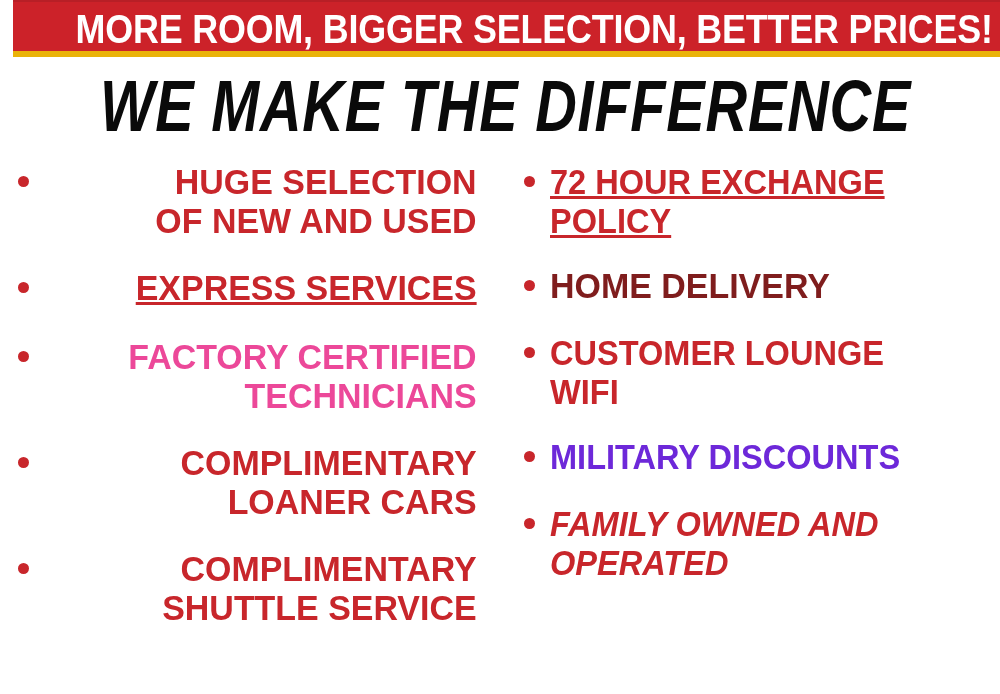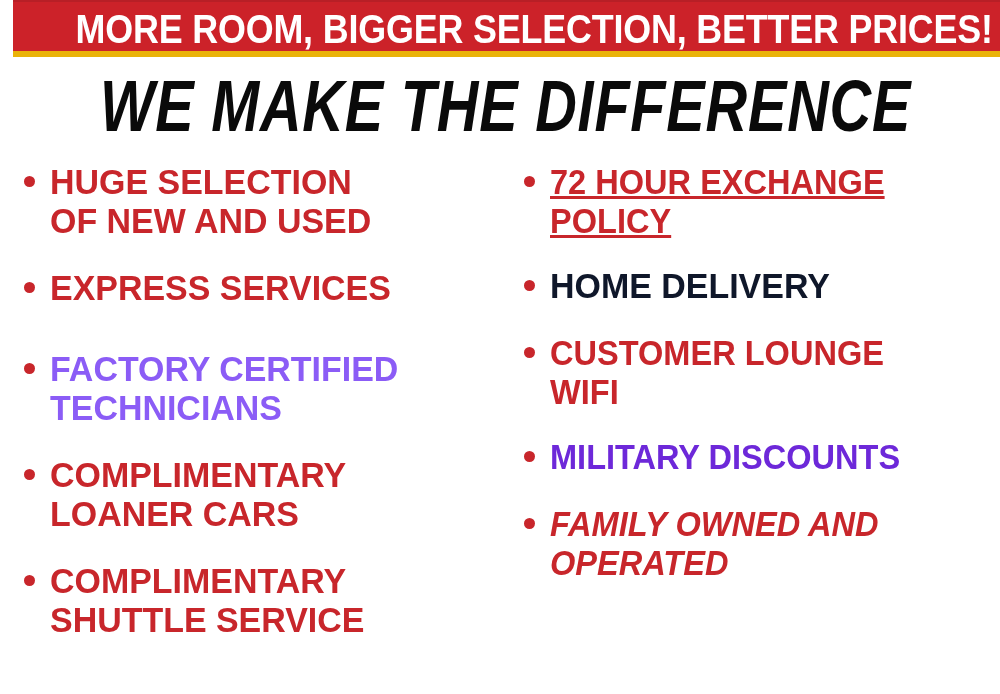--- a/index.html
+++ b/index.html
@@ -67,21 +67,21 @@
     white-space: nowrap;
     transform: scaleX(0.80);
     transform-origin: 50% 0;
   }
 
   
   .column {
     position: absolute;
     top: 162px;
   }
-  #col-left  { left: 18px;  width: 478px; }
+  #col-left  { left: 12px;  width: 478px; text-align: right; }
   #col-right { left: 518px; width: 482px; }
 
   .bullet-item {
     position: relative;
     display: block;
     padding-left: 32px;
     margin-bottom: 26px;
     color: #c8262b;
     font-family: "Liberation Sans", "DejaVu Sans", sans-serif;
     font-weight: bold;
@@ -103,21 +103,21 @@
     display: block;
   }
   
   .bullet-item .label {
     transform: scaleX(0.97);
     transform-origin: 0 50%;
   }
 
   
   #col-left  .bullet-item.two-line  { margin-bottom: 28px; }
-  #col-left  .bullet-item.one-line  { margin-bottom: 42px; }
+  #col-left  .bullet-item.one-line  { margin-bottom: 30px; text-decoration: underline; }
   #col-right .bullet-item.two-line  { margin-bottom: 26px; }
   #col-right .bullet-item.one-line  { margin-bottom: 28px; }
 
   
   .tight .label { transform: scaleX(0.93); }
 </style>
 </head>
 <body>
 
 <div id="poster" style="background: rgb(255, 255, 255);">
@@ -134,21 +134,21 @@
       <span class="dot" style="background: rgb(200, 38, 43);"></span>
       <span class="label">HUGE SELECTION</span>
       <span class="label">OF NEW AND USED</span>
     </div>
 
     <div class="bullet-item one-line" style="color: rgb(200, 38, 43);">
       <span class="dot" style="background: rgb(200, 38, 43);"></span>
       <span class="label">EXPRESS SERVICES</span>
     </div>
 
-    <div class="bullet-item two-line" style="color: #8b5cf6;">
+    <div class="bullet-item two-line" style="color: #ec4899;">
       <span class="dot" style="background: rgb(200, 38, 43);"></span>
       <span class="label">FACTORY CERTIFIED</span>
       <span class="label">TECHNICIANS</span>
     </div>
 
     <div class="bullet-item two-line" style="color: rgb(200, 38, 43);">
       <span class="dot" style="background: rgb(200, 38, 43);"></span>
       <span class="label">COMPLIMENTARY</span>
       <span class="label">LOANER CARS</span>
     </div>
@@ -162,21 +162,21 @@
   </div>
 
   <div class="column" id="col-right">
 
     <div class="bullet-item two-line tight" style="color: rgb(200, 38, 43); text-decoration: underline;">
       <span class="dot" style="background: rgb(200, 38, 43);"></span>
       <span class="label">72 HOUR EXCHANGE</span>
       <span class="label">POLICY</span>
     </div>
 
-    <div class="bullet-item one-line" style="color: #0f172a;">
+    <div class="bullet-item one-line" style="color: #7f1d1d;">
       <span class="dot" style="background: rgb(200, 38, 43);"></span>
       <span class="label">HOME DELIVERY</span>
     </div>
 
     <div class="bullet-item two-line tight" style="color: rgb(200, 38, 43);">
       <span class="dot" style="background: rgb(200, 38, 43);"></span>
       <span class="label">CUSTOMER LOUNGE</span>
       <span class="label">WIFI</span>
     </div>
 

